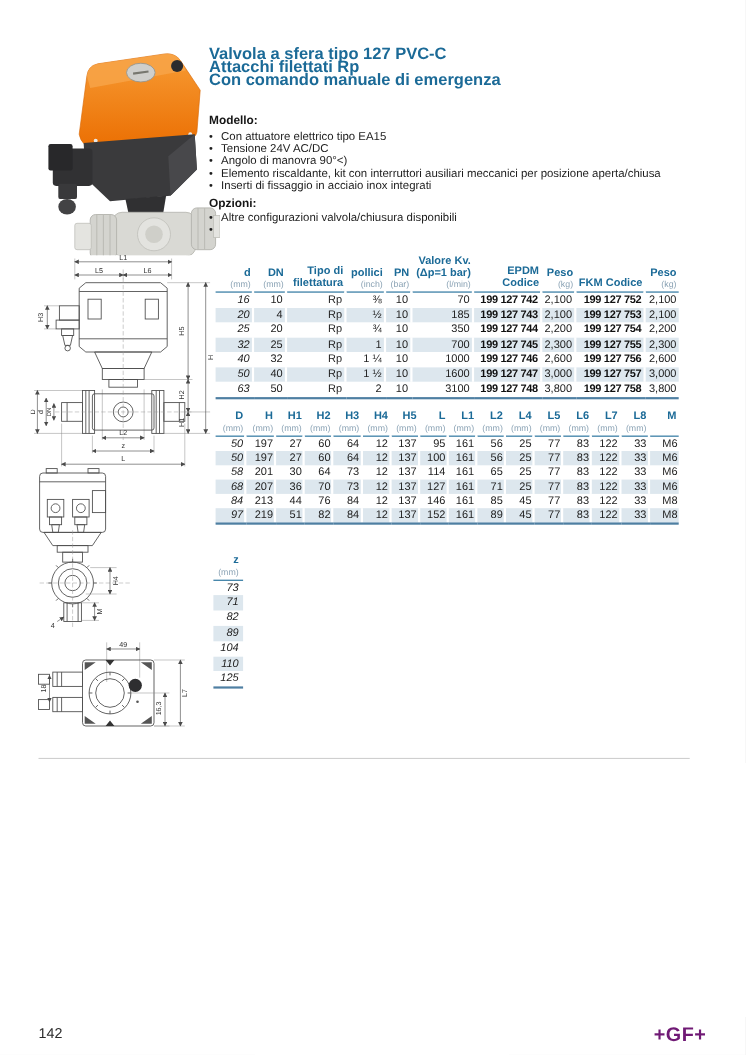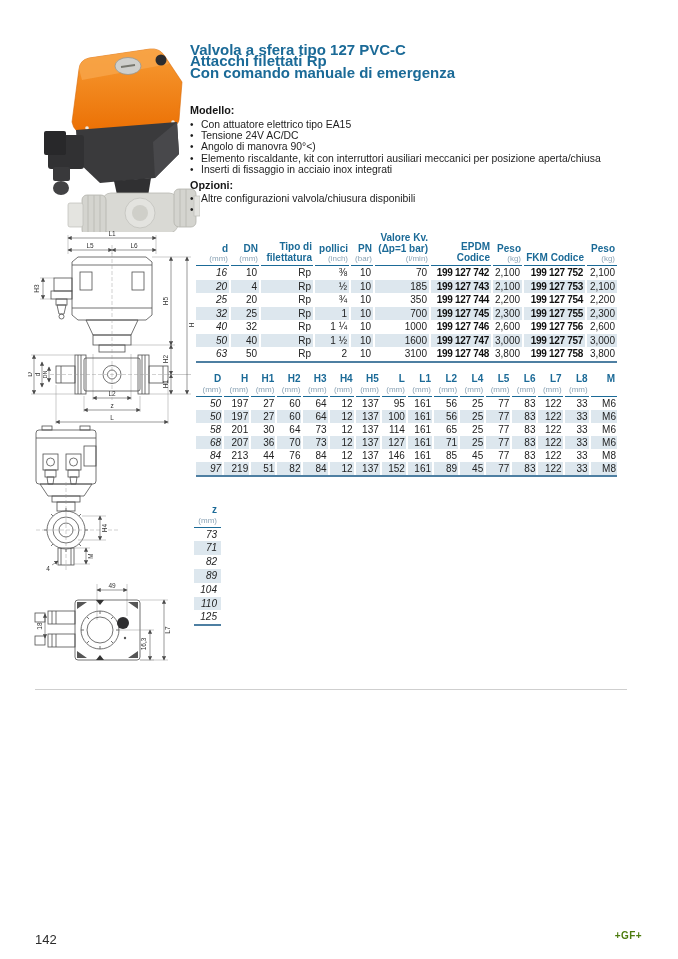--- a/index.html
+++ b/index.html
@@ -39,22 +39,22 @@
   
   .abs{position:absolute;}
   .ln{stroke:#4f4f4f;stroke-width:0.8;fill:none;}
   .dim{stroke:#555;stroke-width:0.6;fill:none;}
   .ext{stroke:#8a8a8a;stroke-width:0.45;fill:none;}
   .cl{stroke:#9a9a9a;stroke-width:0.45;stroke-dasharray:4 2;fill:none;}
   .dimtxt{font-size:6.5px;fill:#333;text-anchor:middle;}
 
   #hr-bottom{position:absolute;left:35px;top:689px;width:592px;border-top:1px solid #cfcfcf;}
   #page-num{position:absolute;left:35px;top:932px;font-size:13px;color:#2c2c2c;}
-  #gf-logo{position:absolute;right:36px;top:930px;font-size:10px;font-weight:bold;
-           color:#4d7c0f;letter-spacing:0.4px;}
+  #gf-logo{position:absolute;right:36px;top:930px;font-size:18px;font-weight:bold;
+           color:#701a75;letter-spacing:0.4px;}
 </style>
 </head>
 <body>
 
 <div class="page">
 
   <svg class="abs" style="left:38px;top:36px;" width="162" height="196" viewBox="0 0 162 196">
     <defs>
       <linearGradient id="gOr" x1="0" y1="0" x2="0" y2="1">
         <stop offset="0" stop-color="#f79b33"></stop>

